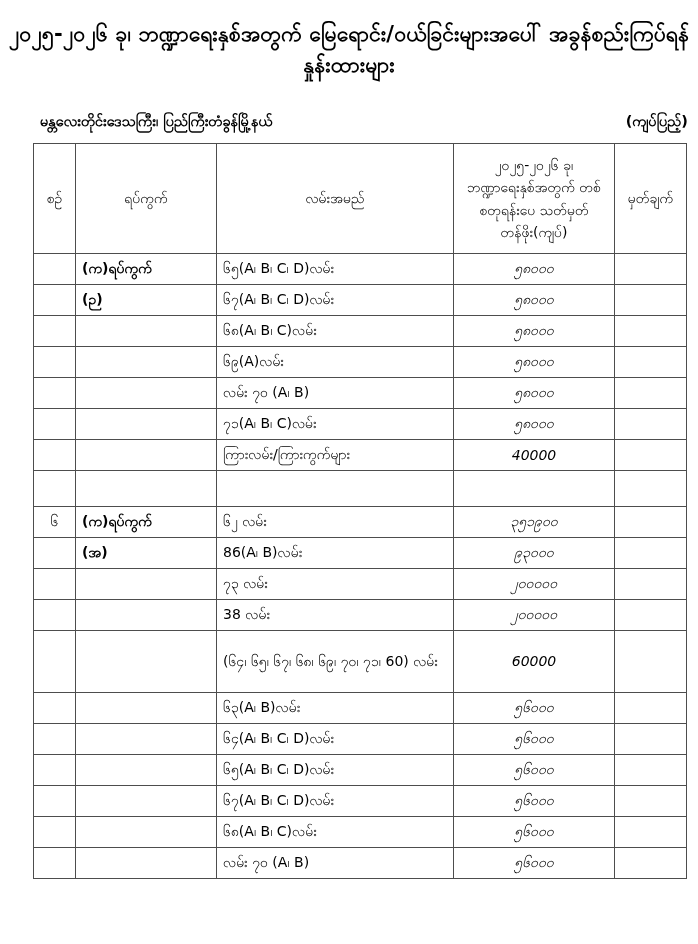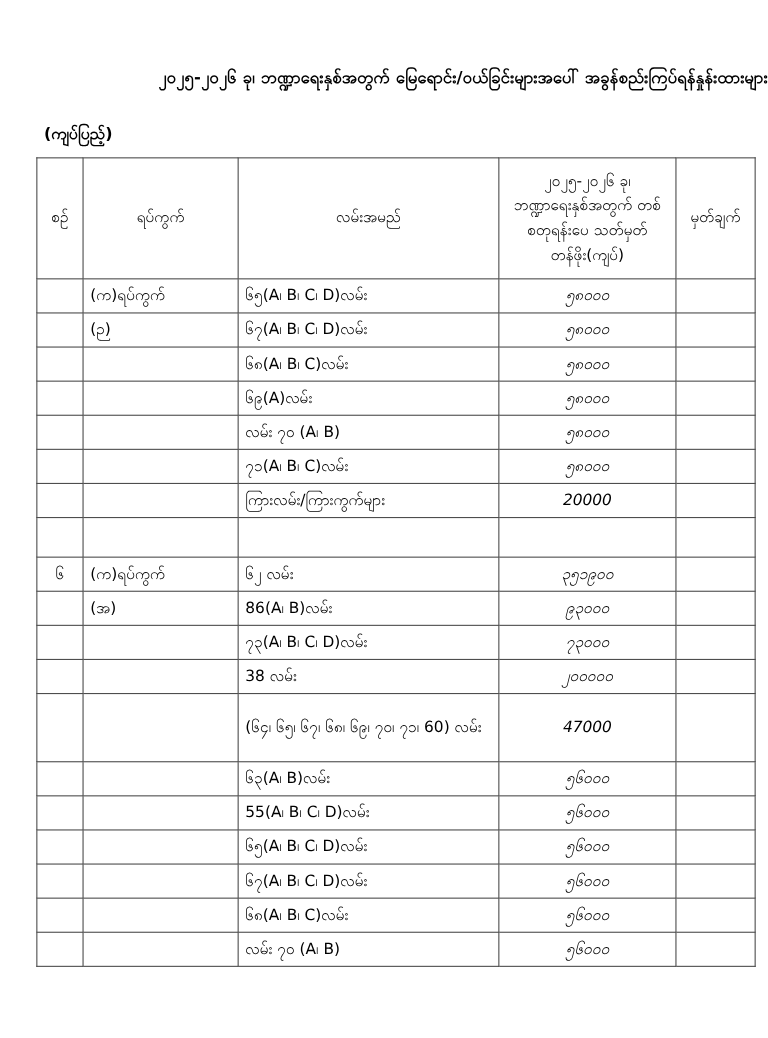--- a/index.html
+++ b/index.html
@@ -6,25 +6,24 @@
   html,body { background:#ffffff; }
   body {
     width:698px; height:944px;
     font-family:"DejaVu Sans", sans-serif;
     color:#000000;
     position:relative;
     overflow:hidden;
   }
   .doc-title {
     padding-top:20px;
-    text-align:right;
-    font-size:15px;
+    text-align:center;
+    font-size:21px;
     font-weight:bold;
     letter-spacing:0.2px;
-    margin-top:40px;
   }
   .sub-line {
     display:flex;
     justify-content:space-between;
     align-items:flex-end;
     margin:30px 10px 10px 40px;
     font-size:14.5px;
   }
   .sub-line .region { font-weight:600; }
   .sub-line .unit { font-weight:bold; }
@@ -41,31 +40,32 @@
     padding:2px 6px;
     vertical-align:middle;
     overflow:hidden;
   }
   thead th { height:110px; text-align:center; line-height:1.6; }
   tbody td { height:31px; }
   tr.r-spacer td { height:36px; }
   tr.r-tall td { height:62px; line-height:1.5; }
   td.c-sn { text-align:center; }
   td.c-ward { text-align:left; }
-  td.c-ward.b { font-weight:normal; }
+  td.c-ward.b { font-weight:bold; }
   td.c-street { text-align:left; }
   td.c-value { text-align:center;font-style:italic; }
   td.c-remark { text-align:center; }
 </style>
 </head>
 <body>
 
 <div class="doc-title">၂၀၂၅-၂၀၂၆ ခု၊ ဘဏ္ဍာရေးနှစ်အတွက် မြေရောင်း/ဝယ်ခြင်းများအပေါ် အခွန်စည်းကြပ်ရန်နှုန်းထားများ</div>
 
 <div class="sub-line">
+  <span class="region">မန္တလေးတိုင်းဒေသကြီး၊ ပြည်ကြီးတံခွန်မြို့နယ်</span>
   <span class="unit">(ကျပ်ပြည့်)</span>
 </div>
 
 <table class="rates">
   <colgroup>
     <col style="width:42px">
       <col style="width:141px">
       <col style="width:237px">
       <col style="width:161px">
       <col style="width:72px">
@@ -119,21 +119,21 @@
       <td class="c-sn"></td>
       <td class="c-ward"></td>
       <td class="c-street">၇၁(A၊ B၊ C)လမ်း</td>
       <td class="c-value">၅၈၀၀၀</td>
       <td class="c-remark"></td>
     </tr>
     <tr>
       <td class="c-sn"></td>
       <td class="c-ward"></td>
       <td class="c-street">ကြားလမ်း/ကြားကွက်များ</td>
-      <td class="c-value">20000</td>
+      <td class="c-value">40000</td>
       <td class="c-remark"></td>
     </tr>
     <tr class="r-spacer">
       <td class="c-sn"></td>
       <td class="c-ward"></td>
       <td class="c-street"></td>
       <td class="c-value"></td>
       <td class="c-remark"></td>
     </tr>
     <tr>
@@ -146,49 +146,49 @@
     <tr>
       <td class="c-sn"></td>
       <td class="c-ward b">(အ)</td>
       <td class="c-street">86(A၊ B)လမ်း</td>
       <td class="c-value">၉၃၀၀၀</td>
       <td class="c-remark"></td>
     </tr>
     <tr>
       <td class="c-sn"></td>
       <td class="c-ward"></td>
-      <td class="c-street">၇၃(A၊ B၊ C၊ D)လမ်း</td>
-      <td class="c-value">၇၃၀၀၀</td>
+      <td class="c-street">၇၃ လမ်း</td>
+      <td class="c-value">၂၀၀၀၀၀</td>
       <td class="c-remark"></td>
     </tr>
     <tr>
       <td class="c-sn"></td>
       <td class="c-ward"></td>
       <td class="c-street">38 လမ်း</td>
       <td class="c-value">၂၀၀၀၀၀</td>
       <td class="c-remark"></td>
     </tr>
     <tr class="r-tall">
       <td class="c-sn"></td>
       <td class="c-ward"></td>
       <td class="c-street">(၆၄၊ ၆၅၊ ၆၇၊ ၆၈၊ ၆၉၊ ၇၀၊ ၇၁၊ 60) လမ်း</td>
-      <td class="c-value">47000</td>
+      <td class="c-value">60000</td>
       <td class="c-remark"></td>
     </tr>
     <tr>
       <td class="c-sn"></td>
       <td class="c-ward"></td>
       <td class="c-street">၆၃(A၊ B)လမ်း</td>
       <td class="c-value">၅၆၀၀၀</td>
       <td class="c-remark"></td>
     </tr>
     <tr>
       <td class="c-sn"></td>
       <td class="c-ward"></td>
-      <td class="c-street">55(A၊ B၊ C၊ D)လမ်း</td>
+      <td class="c-street">၆၄(A၊ B၊ C၊ D)လမ်း</td>
       <td class="c-value">၅၆၀၀၀</td>
       <td class="c-remark"></td>
     </tr>
     <tr>
       <td class="c-sn"></td>
       <td class="c-ward"></td>
       <td class="c-street">၆၅(A၊ B၊ C၊ D)လမ်း</td>
       <td class="c-value">၅၆၀၀၀</td>
       <td class="c-remark"></td>
     </tr>

